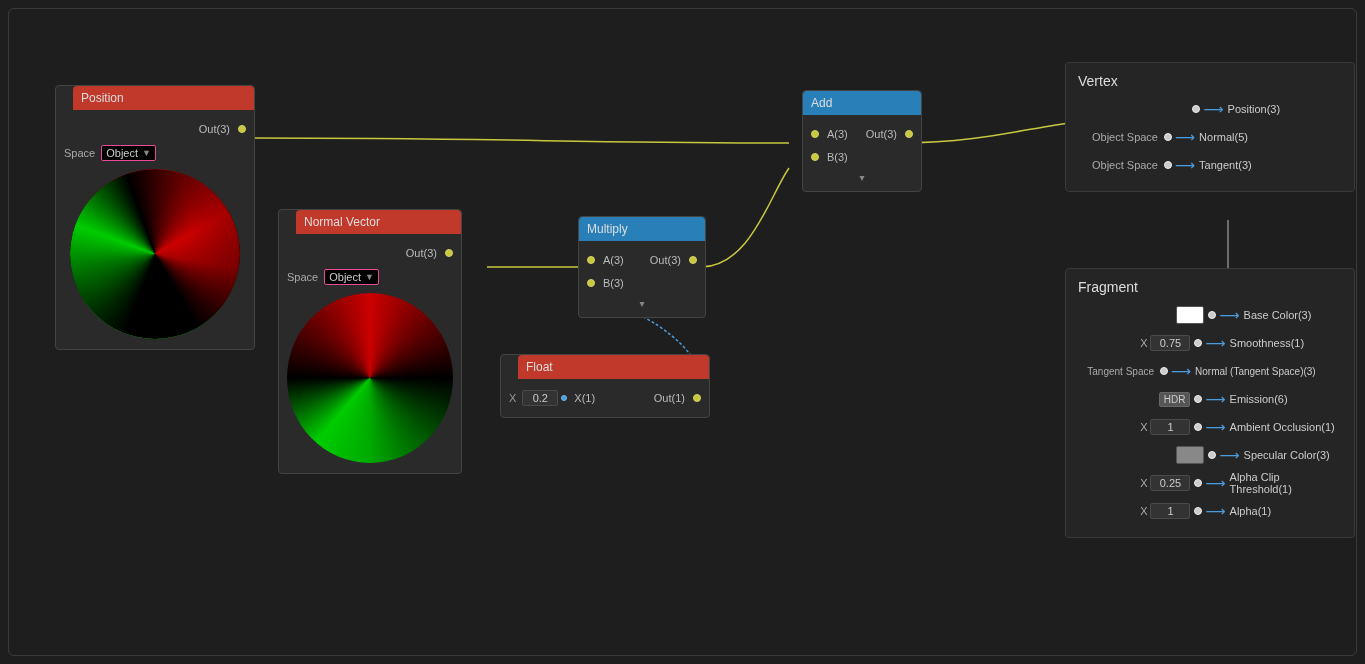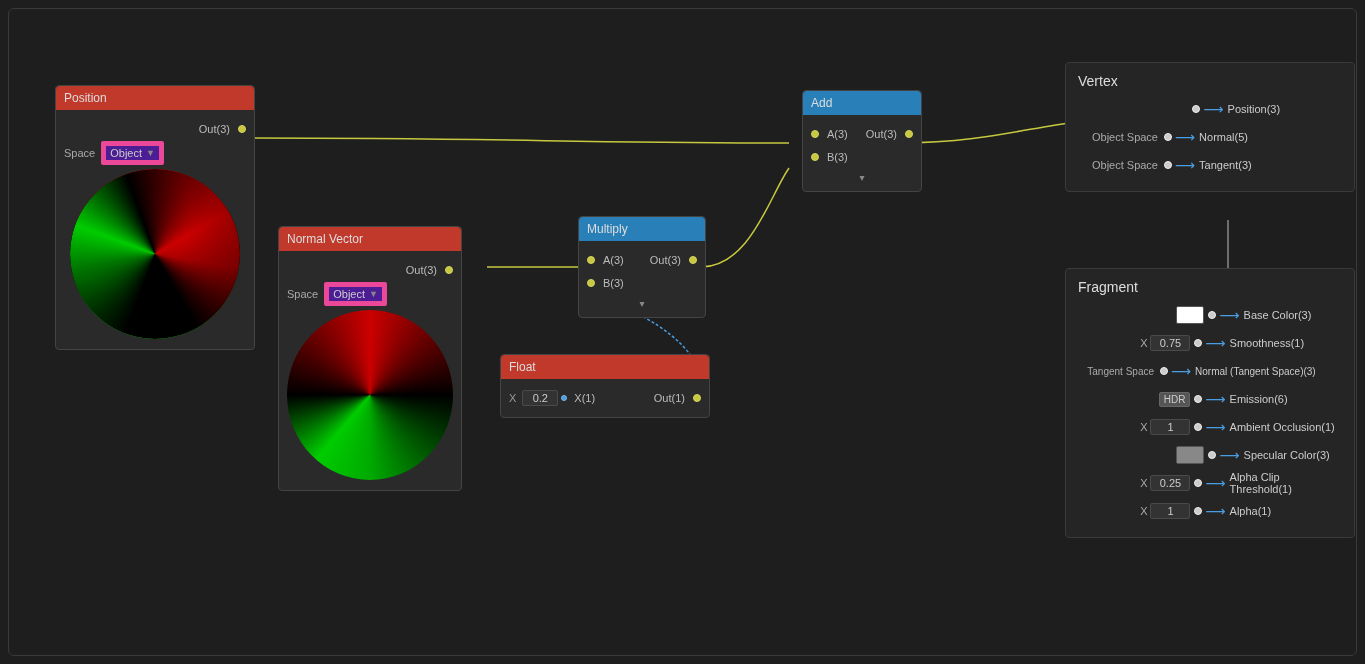--- a/index.html
+++ b/index.html
@@ -37,21 +37,21 @@
       border: 1px solid #444;
       min-width: 120px;
     }
     .node-header {
       padding: 5px 8px;
       border-radius: 4px 4px 0 0;
       font-size: 12px;
       color: #ddd;
       font-weight: 500;
     }
-    .node-header.red { background: #c0392b; }
+    .node-header.red { background: #c0392b; margin-left: 17px; }
     .node-header.blue { background: #2980b9; }
     .node-body {
       padding: 6px 8px;
     }
     .node-row {
       display: flex;
       align-items: center;
       margin: 3px 0;
       position: relative;
       height: 20px;
@@ -76,22 +76,22 @@
       font-size: 11px;
     }
     .port-label.right { margin-right: 4px; text-align: right; }
     .port-label.left { margin-left: 4px; }
     .space-label {
       color: #aaa;
       font-size: 11px;
       margin-right: 6px;
     }
     .space-select {
-      background: #4c1d95;
-      border: 5px solid #ec4899;
+      background: #000000;
+      border: 1px solid #ec4899;
       color: #ccc;
       font-size: 11px;
       padding: 1px 4px;
       border-radius: 2px;
       display: flex;
       align-items: center;
       gap: 4px;
     }
     .space-select-arrow { color: #888; font-size: 9px; }
     .node-expand {
@@ -213,21 +213,21 @@
       </div>
 
       <div style="display:flex; justify-content:center; margin: 4px 0;">
         <div style="width:170px; height:170px; border-radius:50%; background: conic-gradient(from 90deg at 50% 50%, #000000 0deg, #00aa00 90deg, #008800 130deg, #000000 180deg, #cc0000 270deg, #000000 360deg); overflow:hidden;">
           <div style="width:100%;height:100%;border-radius:50%;background: radial-gradient(ellipse at 30% 30%, transparent 0%, transparent 40%, rgba(0,0,0,0.5) 100%), conic-gradient(from 200deg at 50% 50%, #000 0deg, #007700 60deg, #00cc00 90deg, #000 140deg, #cc0000 220deg, #aa0000 260deg, #000 310deg, #000 360deg);"></div>
         </div>
       </div>
     </div>
   </div>
 
-  <div class="node-card" style="left:278px; top:226px; width:184px;">
+  <div class="node-card" style="left:278px; top:209px; width:184px;">
     <div class="node-header red">Normal Vector</div>
     <div class="node-body">
       <div class="node-row right">
         <span class="port-label right">Out(3)</span>
         <div class="port-dot yellow right-port"></div>
       </div>
       <div class="node-row space-row">
         <span class="space-label">Space</span>
         <div class="space-select">
           <span>Object</span>

